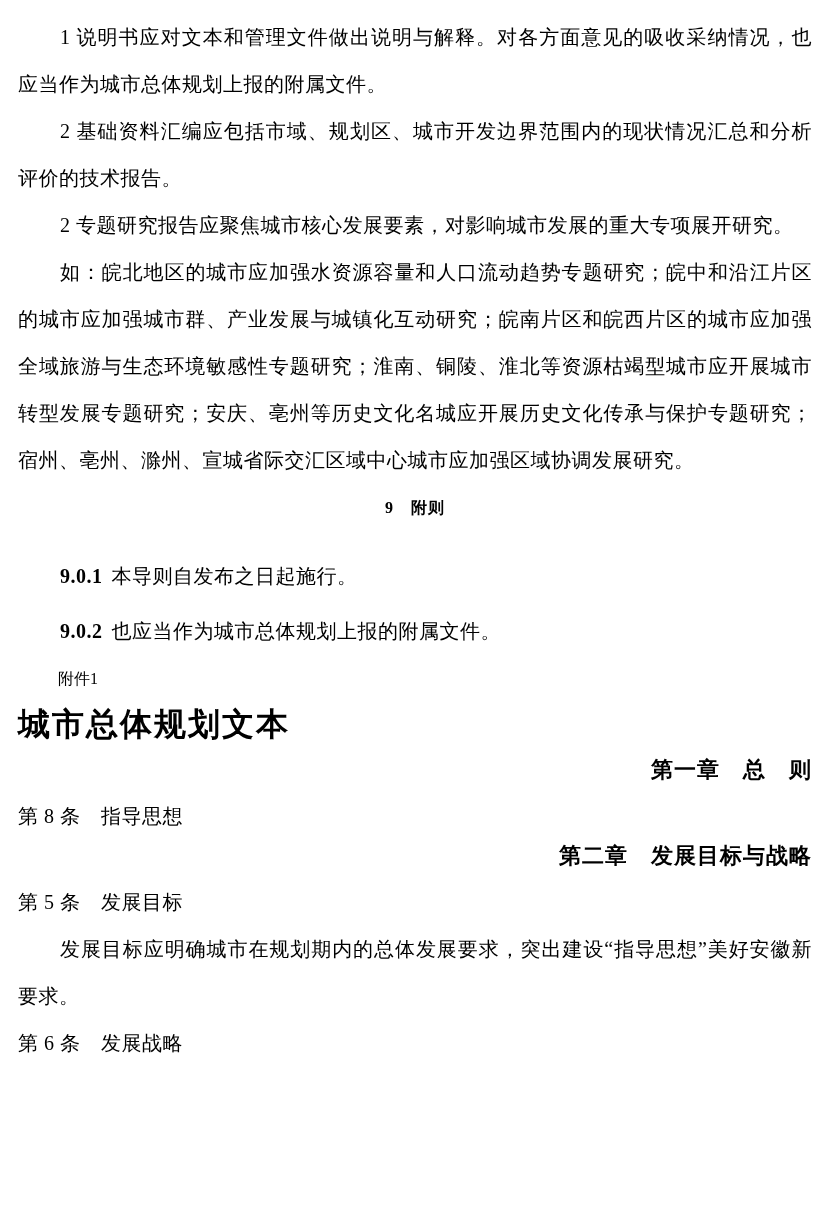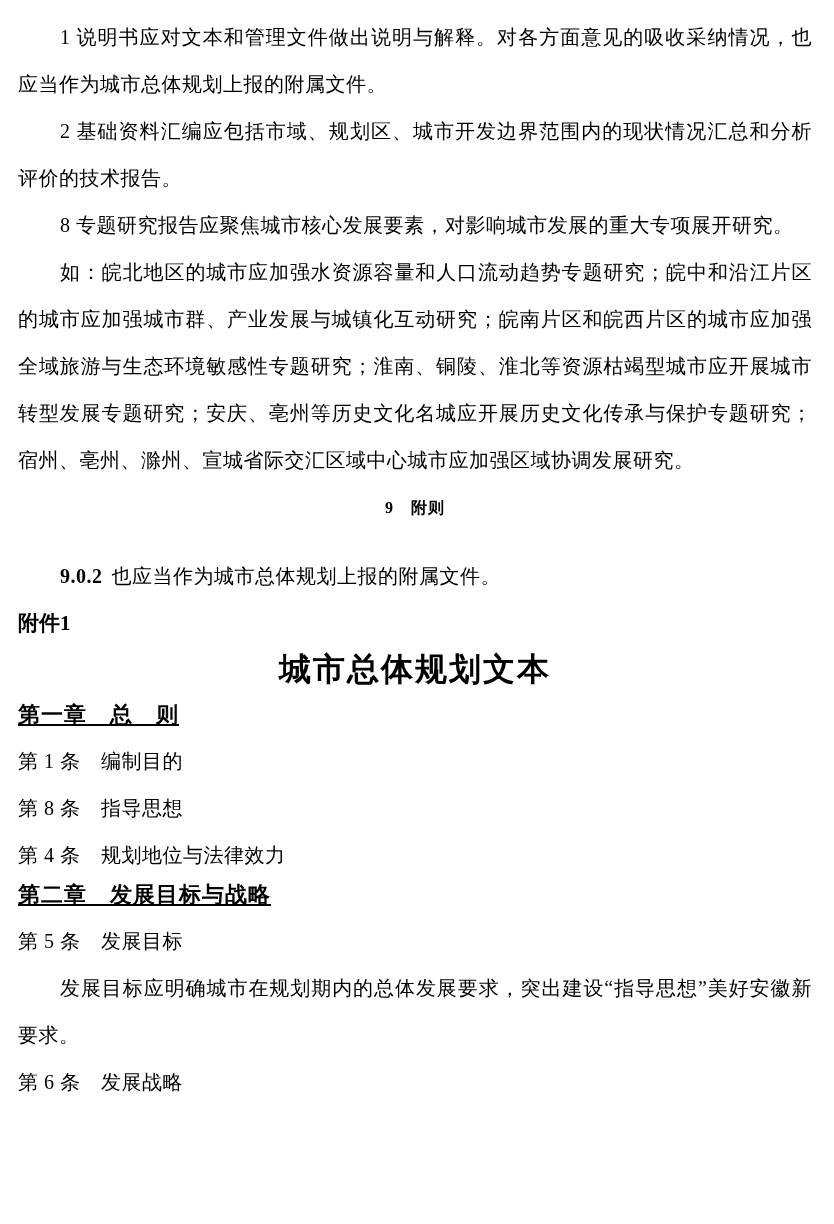--- a/index.html
+++ b/index.html
@@ -33,71 +33,69 @@
     font-weight: bold;
     text-align: center;
     margin-bottom: 22px;
     letter-spacing: 1px;
   }
   .clause .num { font-weight: bold; }
   .clause .txt { margin-left: 0.45em; }
   .clause-2 { margin-top: 8px; }
 
   .attachment {
-    font-size: 21px;
-    font-weight: bold;
+    font-size: 16px;
+    font-weight: normal;
     line-height: 47px;
+    margin-left: 40px;
   }
 
   .doc-title {
     font-size: 32px;
     font-weight: bold;
-    text-align: center;
     line-height: 44px;
     letter-spacing: 2px;
   }
   .doc-title.line2 { line-height: 46px; letter-spacing: 1px; }
 
   .chapter {
     font-size: 22px;
     font-weight: bold;
-    text-align: left;
+    text-align: right;
     line-height: 47px;
     letter-spacing: 1px;
-    text-decoration: underline;
   }
   .pull-up { margin-top: -8px; }
 </style>
 </head>
 <body style="background: rgb(255, 255, 255); color: rgb(0, 0, 0);">
 
 <div class="page">
 
   <p class="body indent">1 说明书应对文本和管理文件做出说明与解释。对各方面意见的吸收采纳情况，也应当作为城市总体规划上报的附属文件。</p>
 
   <p class="body indent">2 基础资料汇编应包括市域、规划区、城市开发边界范围内的现状情况汇总和分析评价的技术报告。</p>
 
-  <p class="body indent">8 专题研究报告应聚焦城市核心发展要素，对影响城市发展的重大专项展开研究。</p>
+  <p class="body indent">2 专题研究报告应聚焦城市核心发展要素，对影响城市发展的重大专项展开研究。</p>
 
   <p class="body indent">如：皖北地区的城市应加强水资源容量和人口流动趋势专题研究；皖中和沿江片区的城市应加强城市群、产业发展与城镇化互动研究；皖南片区和皖西片区的城市应加强全域旅游与生态环境敏感性专题研究；淮南、铜陵、淮北等资源枯竭型城市应开展城市转型发展专题研究；安庆、亳州等历史文化名城应开展历史文化传承与保护专题研究；宿州、亳州、滁州、宣城省际交汇区域中心城市应加强区域协调发展研究。</p>
 
   <h2 class="section-heading">9　附则</h2>
 
+  <p class="body indent clause clause-1"><span class="num">9.0.1</span><span class="txt">本导则自发布之日起施行。</span></p>
 
   <p class="body indent clause clause-2"><span class="num">9.0.2</span><span class="txt">也应当作为城市总体规划上报的附属文件。</span></p>
 
   <p class="attachment">附件1</p>
 
   <h1 class="doc-title line1">城市总体规划文本</h1>
 
   <h3 class="chapter">第一章　总　则</h3>
 
-  <p class="body item">第 1 条　编制目的</p>
   <p class="body item">第 8 条　指导思想</p>
-  <p class="body item">第 4 条　规划地位与法律效力</p>
 
   <h3 class="chapter pull-up">第二章　发展目标与战略</h3>
 
   <p class="body item">第 5 条　发展目标</p>
 
   <p class="body indent">发展目标应明确城市在规划期内的总体发展要求，突出建设“指导思想”美好安徽新要求。</p>
 
   <p class="body item">第 6 条　发展战略</p>
 
 </div>

